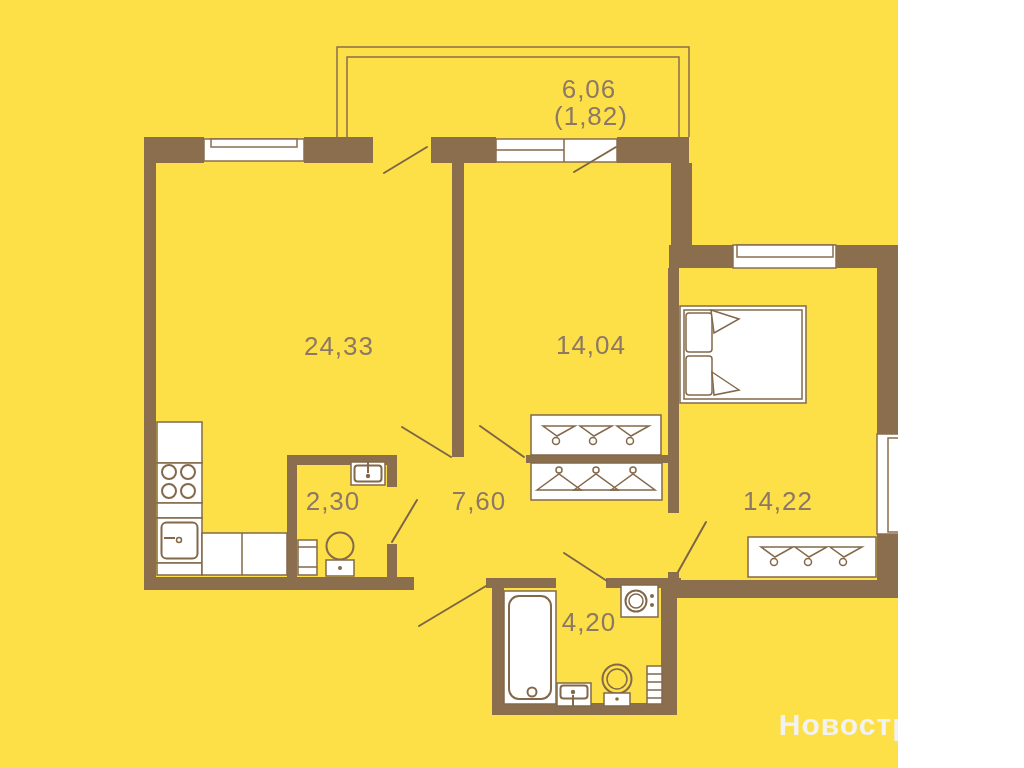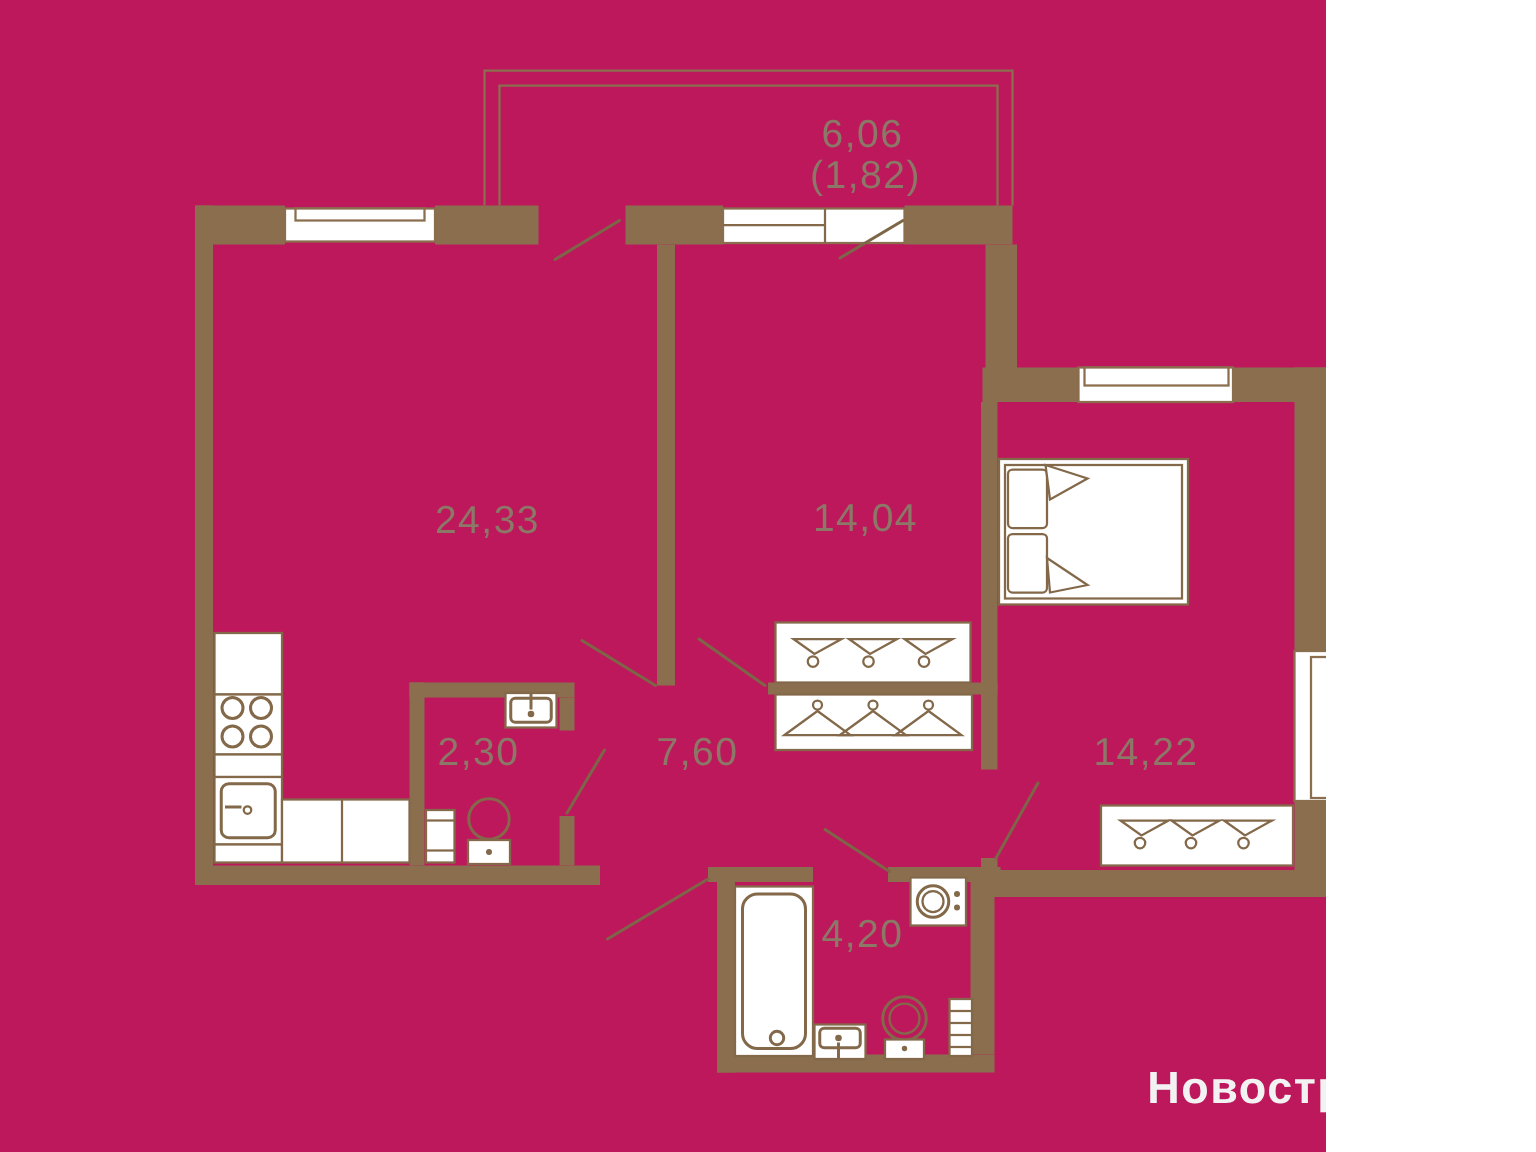--- a/index.html
+++ b/index.html
@@ -1,17 +1,17 @@
 <!DOCTYPE html>
 <html><head>
 <meta charset="utf-8">
 <style>
   html,body{margin:0;padding:0;background:#ffffff;}
-  #stage{position:relative;width:884px;height:768px;background:#be185d;overflow:hidden;
-         font-family:"Liberation Sans",sans-serif;}
+  #stage{position:relative;width:884px;height:768px;background:#fde047;overflow:hidden;
+         font-family:"Liberation Sans",sans-serif;padding-left:14px;}
   svg{display:block}
   .wall{fill:#8a6e4e;stroke:none}
   .win{fill:#ffffff;stroke:#8a6e4e;stroke-width:1.5}
   .bal{fill:none;stroke:#8a6e4e;stroke-width:1.5}
   .fur{fill:#ffffff;stroke:#83694a;stroke-width:1.5}
   .fur2{fill:none;stroke:#83694a;stroke-width:2}
   .furl{stroke:#83694a;stroke-width:1.5;fill:none}
   .dot{fill:#83694a;stroke:none}
   .leaf{stroke:#7d6647;stroke-width:2;fill:none;stroke-linecap:round}
   .lbl{font-family:"Liberation Sans",sans-serif;font-size:26px;letter-spacing:1px;

